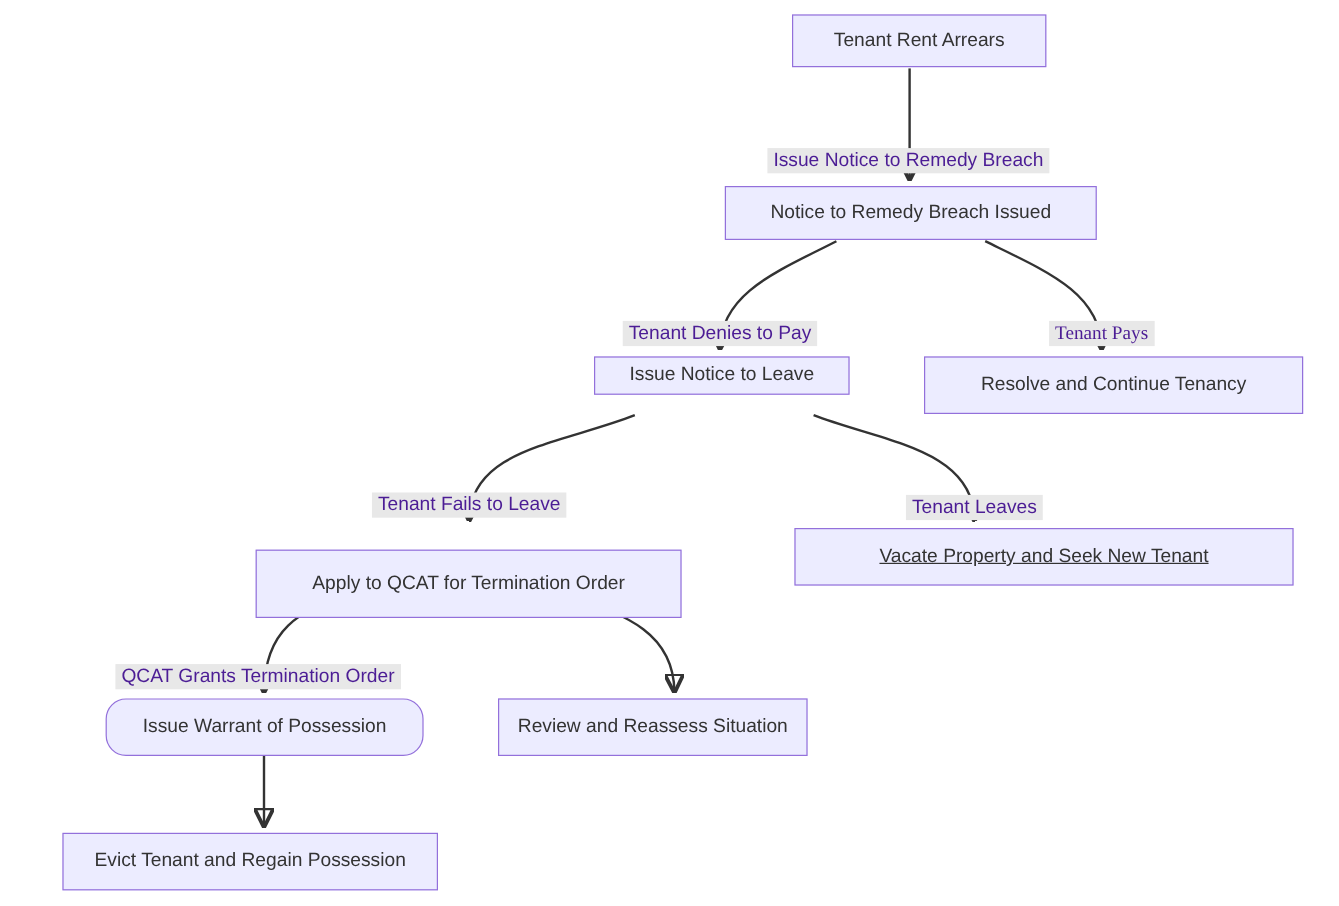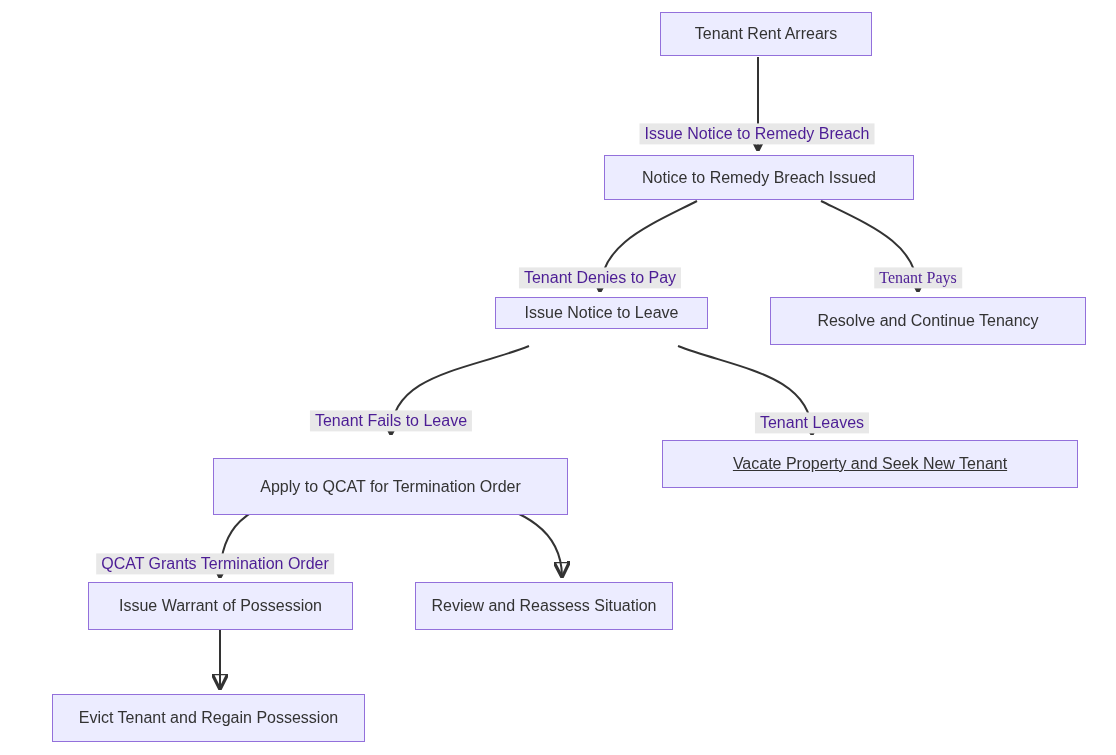--- a/index.html
+++ b/index.html
@@ -75,21 +75,21 @@
   <div class="node" style="left:604px; top:155px; width:310px; height:45px;">Notice to Remedy Breach Issued</div>
 
   <div class="node" style="left:495px; top:297px; width:213px; height:32px;">Issue Notice to Leave</div>
 
   <div class="node" style="left:770px; top:297px; width:316px; height:48px;">Resolve and Continue Tenancy</div>
 
   <div class="node" style="left:213px; top:440px; width:355px; height:57px;margin-top:18px;">Apply to QCAT for Termination Order</div>
 
   <div class="node" style="left:662px; top:440px; width:416px; height:48px;text-decoration:underline;">Vacate Property and Seek New Tenant</div>
 
-  <div class="node" style="left:88px;  top:582px; width:265px; height:48px;">Issue Warrant of Possession</div>
+  <div class="node" style="left:88px;  top:582px; width:265px; height:48px;border-radius:17px;">Issue Warrant of Possession</div>
 
   <div class="node" style="left:415px; top:582px; width:258px; height:48px;">Review and Reassess Situation</div>
 
   <div class="node" style="left:52px;  top:694px; width:313px; height:48px;">Evict Tenant and Regain Possession</div>
 
   <div class="edge-label" style="left:757px; top:102px;">Issue Notice to Remedy Breach</div>
 
   <div class="edge-label" style="left:600px; top:246px;">Tenant Denies to Pay</div>
 
   <div class="edge-label" style="left:918px; top:246px;font-family:Liberation Serif, serif;">Tenant Pays</div>

